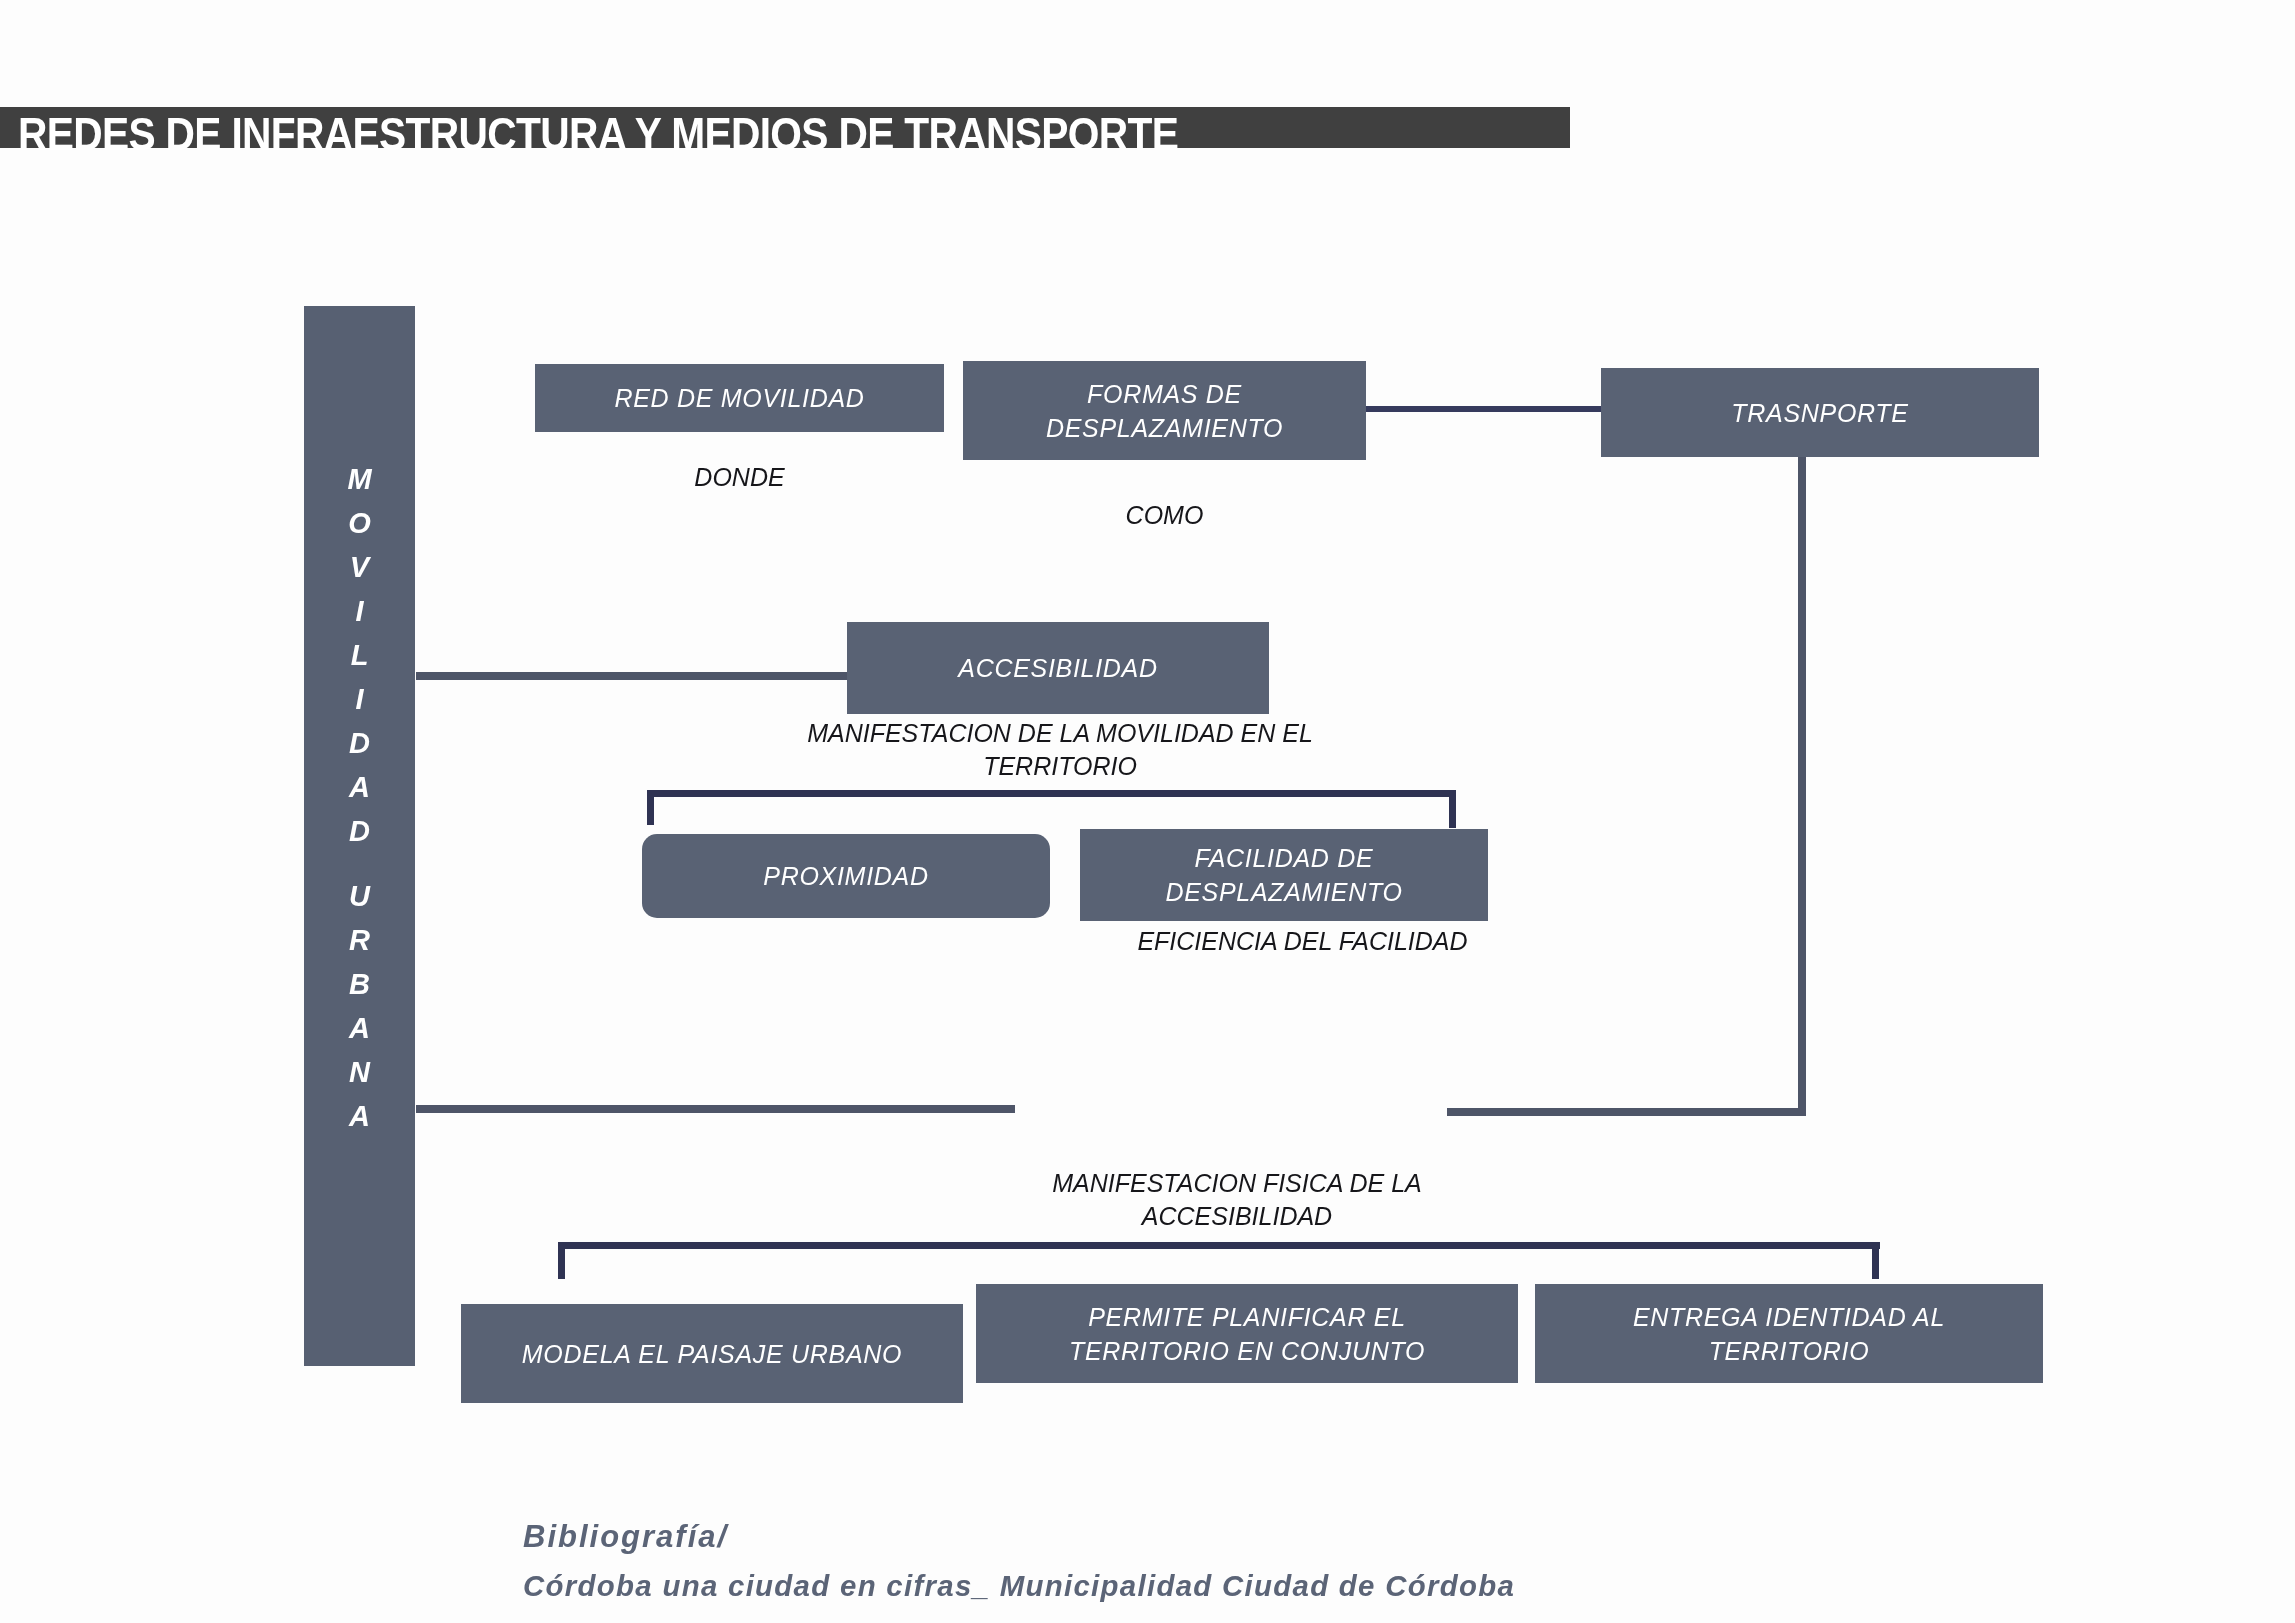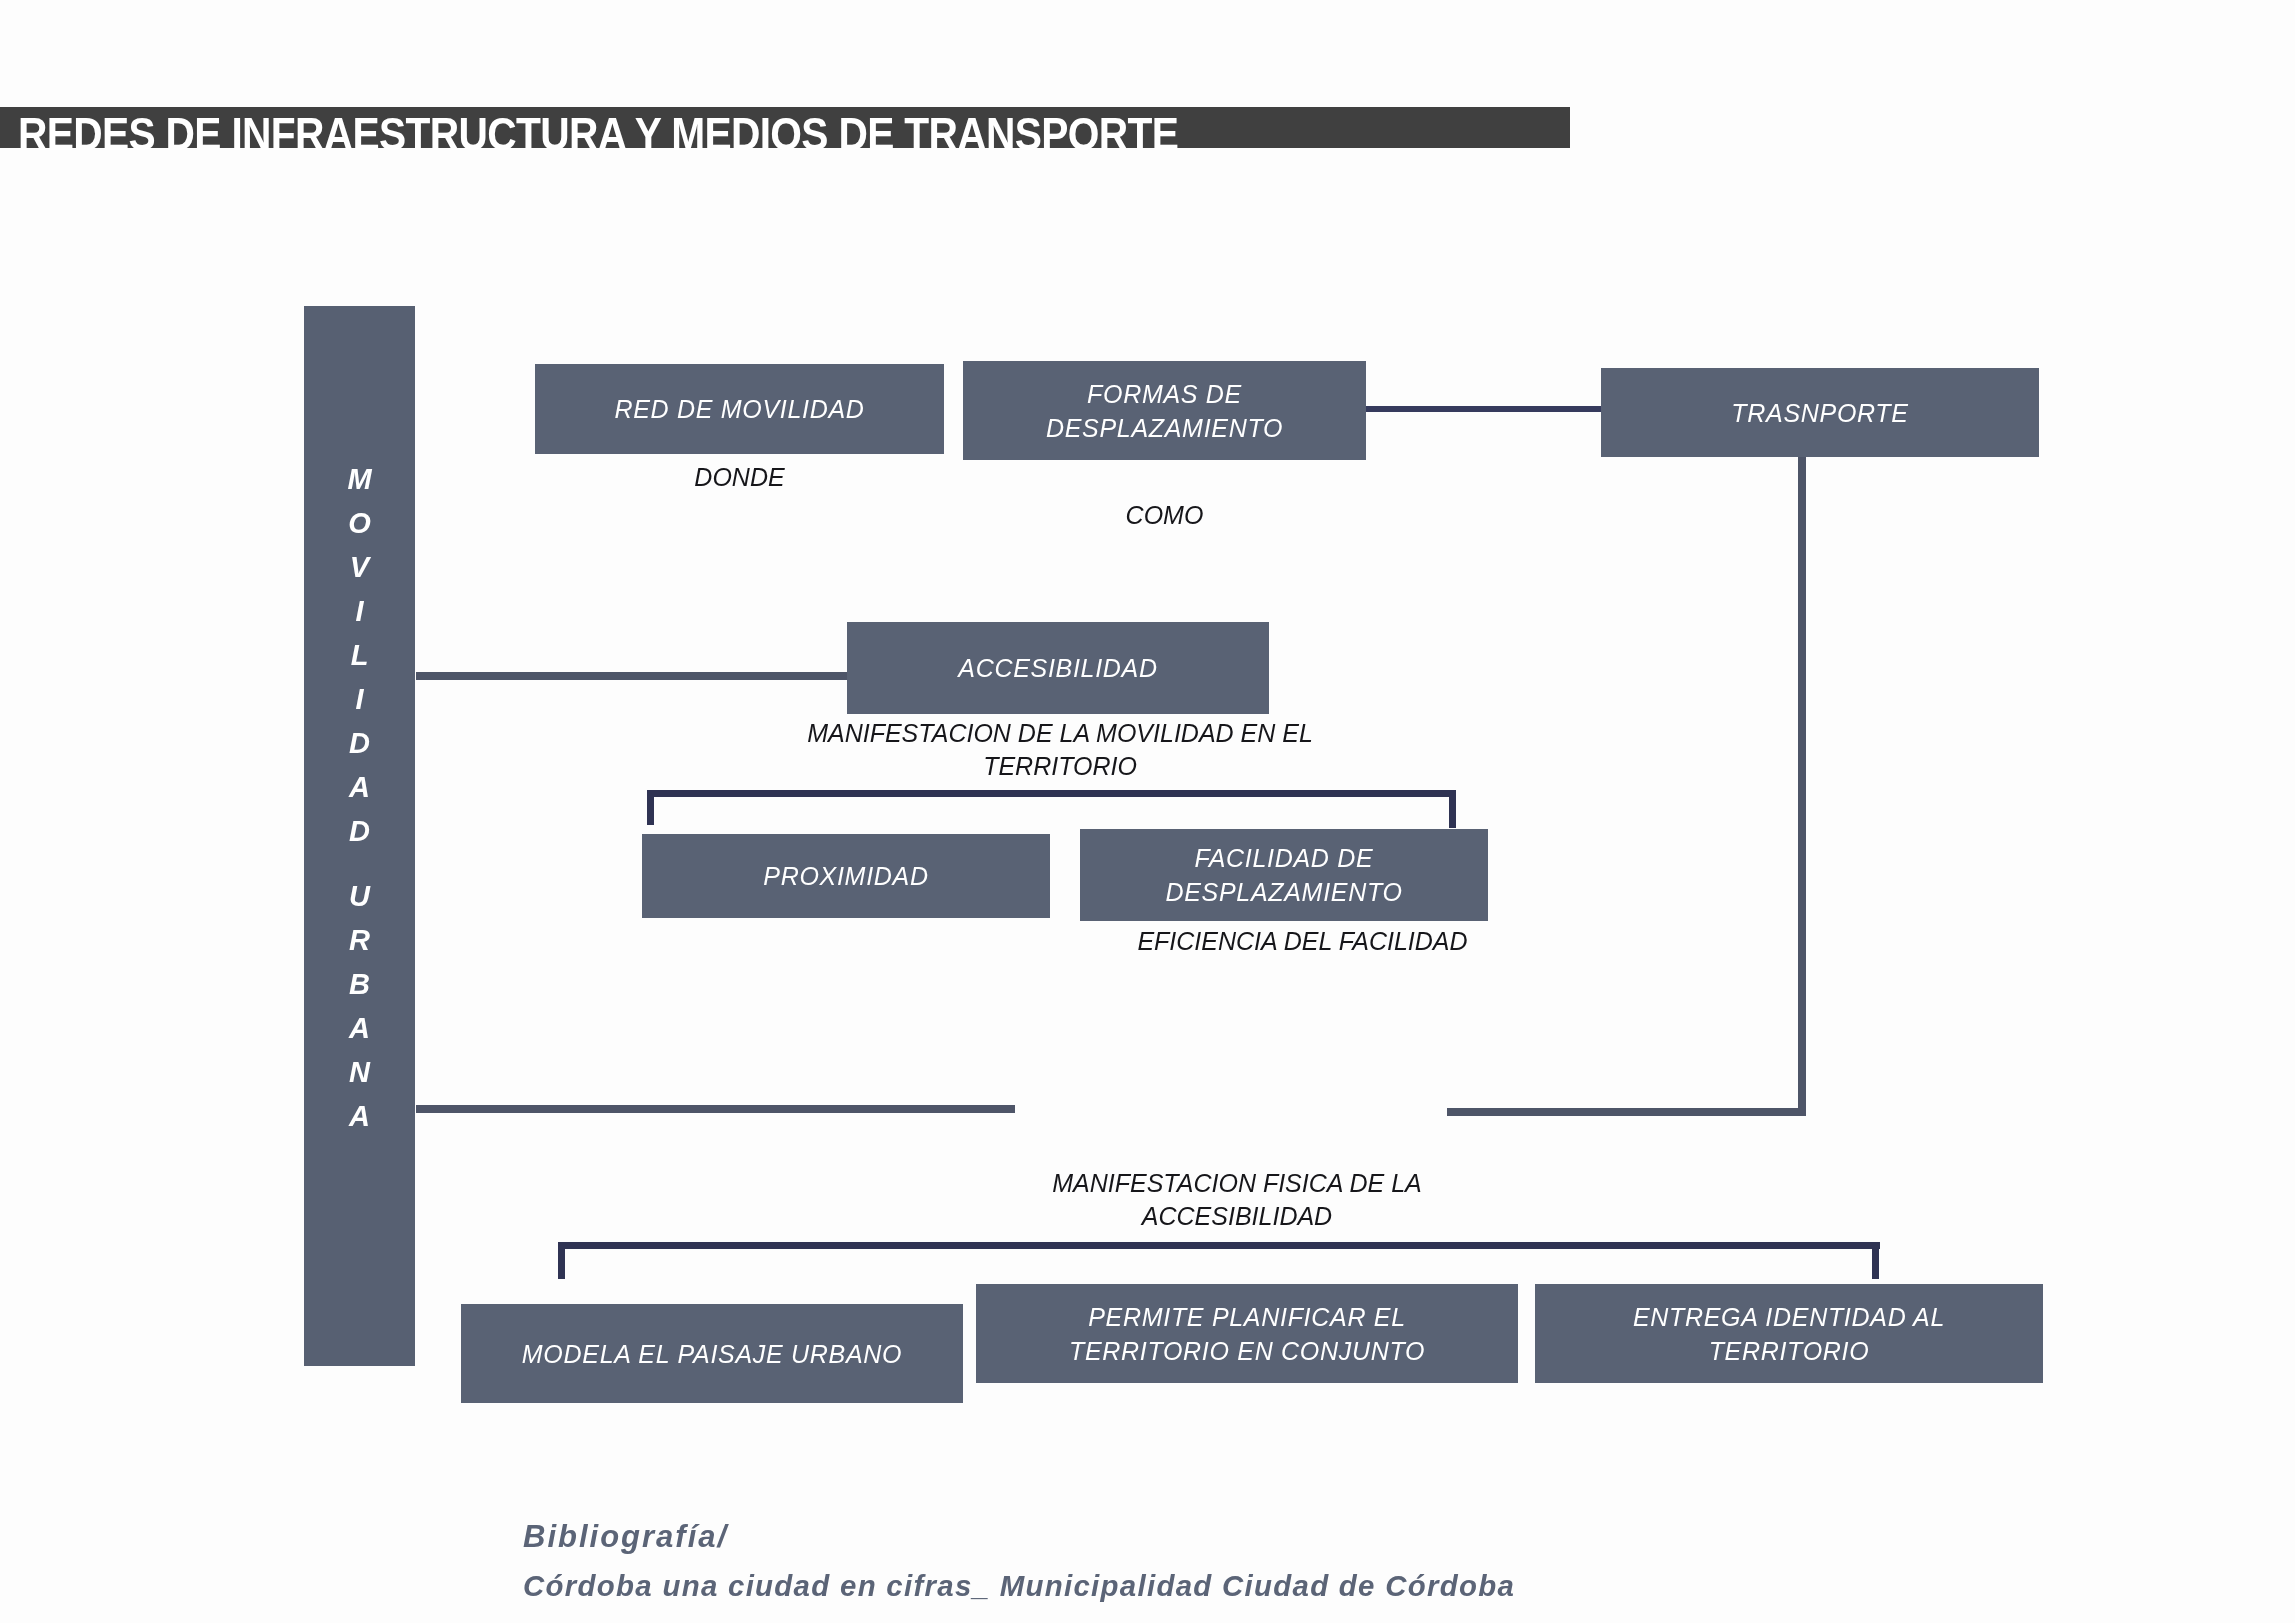--- a/index.html
+++ b/index.html
@@ -93,40 +93,40 @@
   <div class="line" style="left:416px;top:1105px;width:599px;height:7.9px;"></div>
 
   <div class="bracket" style="left:647px;top:790px;width:809px;height:7.2px;"></div>
   <div class="bracket" style="left:647px;top:790px;width:7.2px;height:35px;"></div>
   <div class="bracket" style="left:1449px;top:790px;width:7.2px;height:38px;"></div>
 
   <div class="bracket" style="left:558px;top:1242px;width:1322px;height:7.2px;"></div>
   <div class="bracket" style="left:558px;top:1242px;width:7.2px;height:37px;"></div>
   <div class="bracket" style="left:1872px;top:1242px;width:7.2px;height:37px;"></div>
 
-  <div class="box" style="left:535px;top:364px;width:409px;height:90px;">
+  <div class="box" style="left:535px;top:364px;width:409px;height:68px;">
     <span>RED DE MOVILIDAD</span>
   </div>
   <div class="box" style="left:963px;top:361px;width:403px;height:99px;">
     <span>FORMAS DE
 DESPLAZAMIENTO</span>
   </div>
   <div class="box" style="left:1601px;top:368px;width:438px;height:89px;">
     <span>TRASNPORTE</span>
   </div>
   <div class="plabel" style="left:535px;top:461px;width:409px;">DONDE</div>
   <div class="plabel" style="left:963px;top:471px;width:403px;margin-top:28px;">COMO</div>
 
   <div class="box" style="left:847px;top:622px;width:422px;height:92px;">
     <span>ACCESIBILIDAD</span>
   </div>
   <div class="plabel" style="left:733px;top:717px;width:654px;">MANIFESTACION DE LA MOVILIDAD EN EL
 TERRITORIO</div>
 
-  <div class="box" style="left:642px;top:834px;width:408px;height:84px;">
+  <div class="box" style="left:642px;top:834px;width:408px;height:84px;border-radius:15px;">
     <span>PROXIMIDAD</span>
   </div>
   <div class="box" style="left:1080px;top:829px;width:408px;height:92px;">
     <span>FACILIDAD DE
 DESPLAZAMIENTO</span>
   </div>
   <div class="plabel" style="left:1080px;top:925px;width:445px;">EFICIENCIA DEL FACILIDAD</div>
 
   <div class="plabel" style="left:910px;top:1167px;width:654px;">MANIFESTACION FISICA DE LA
 ACCESIBILIDAD</div>

